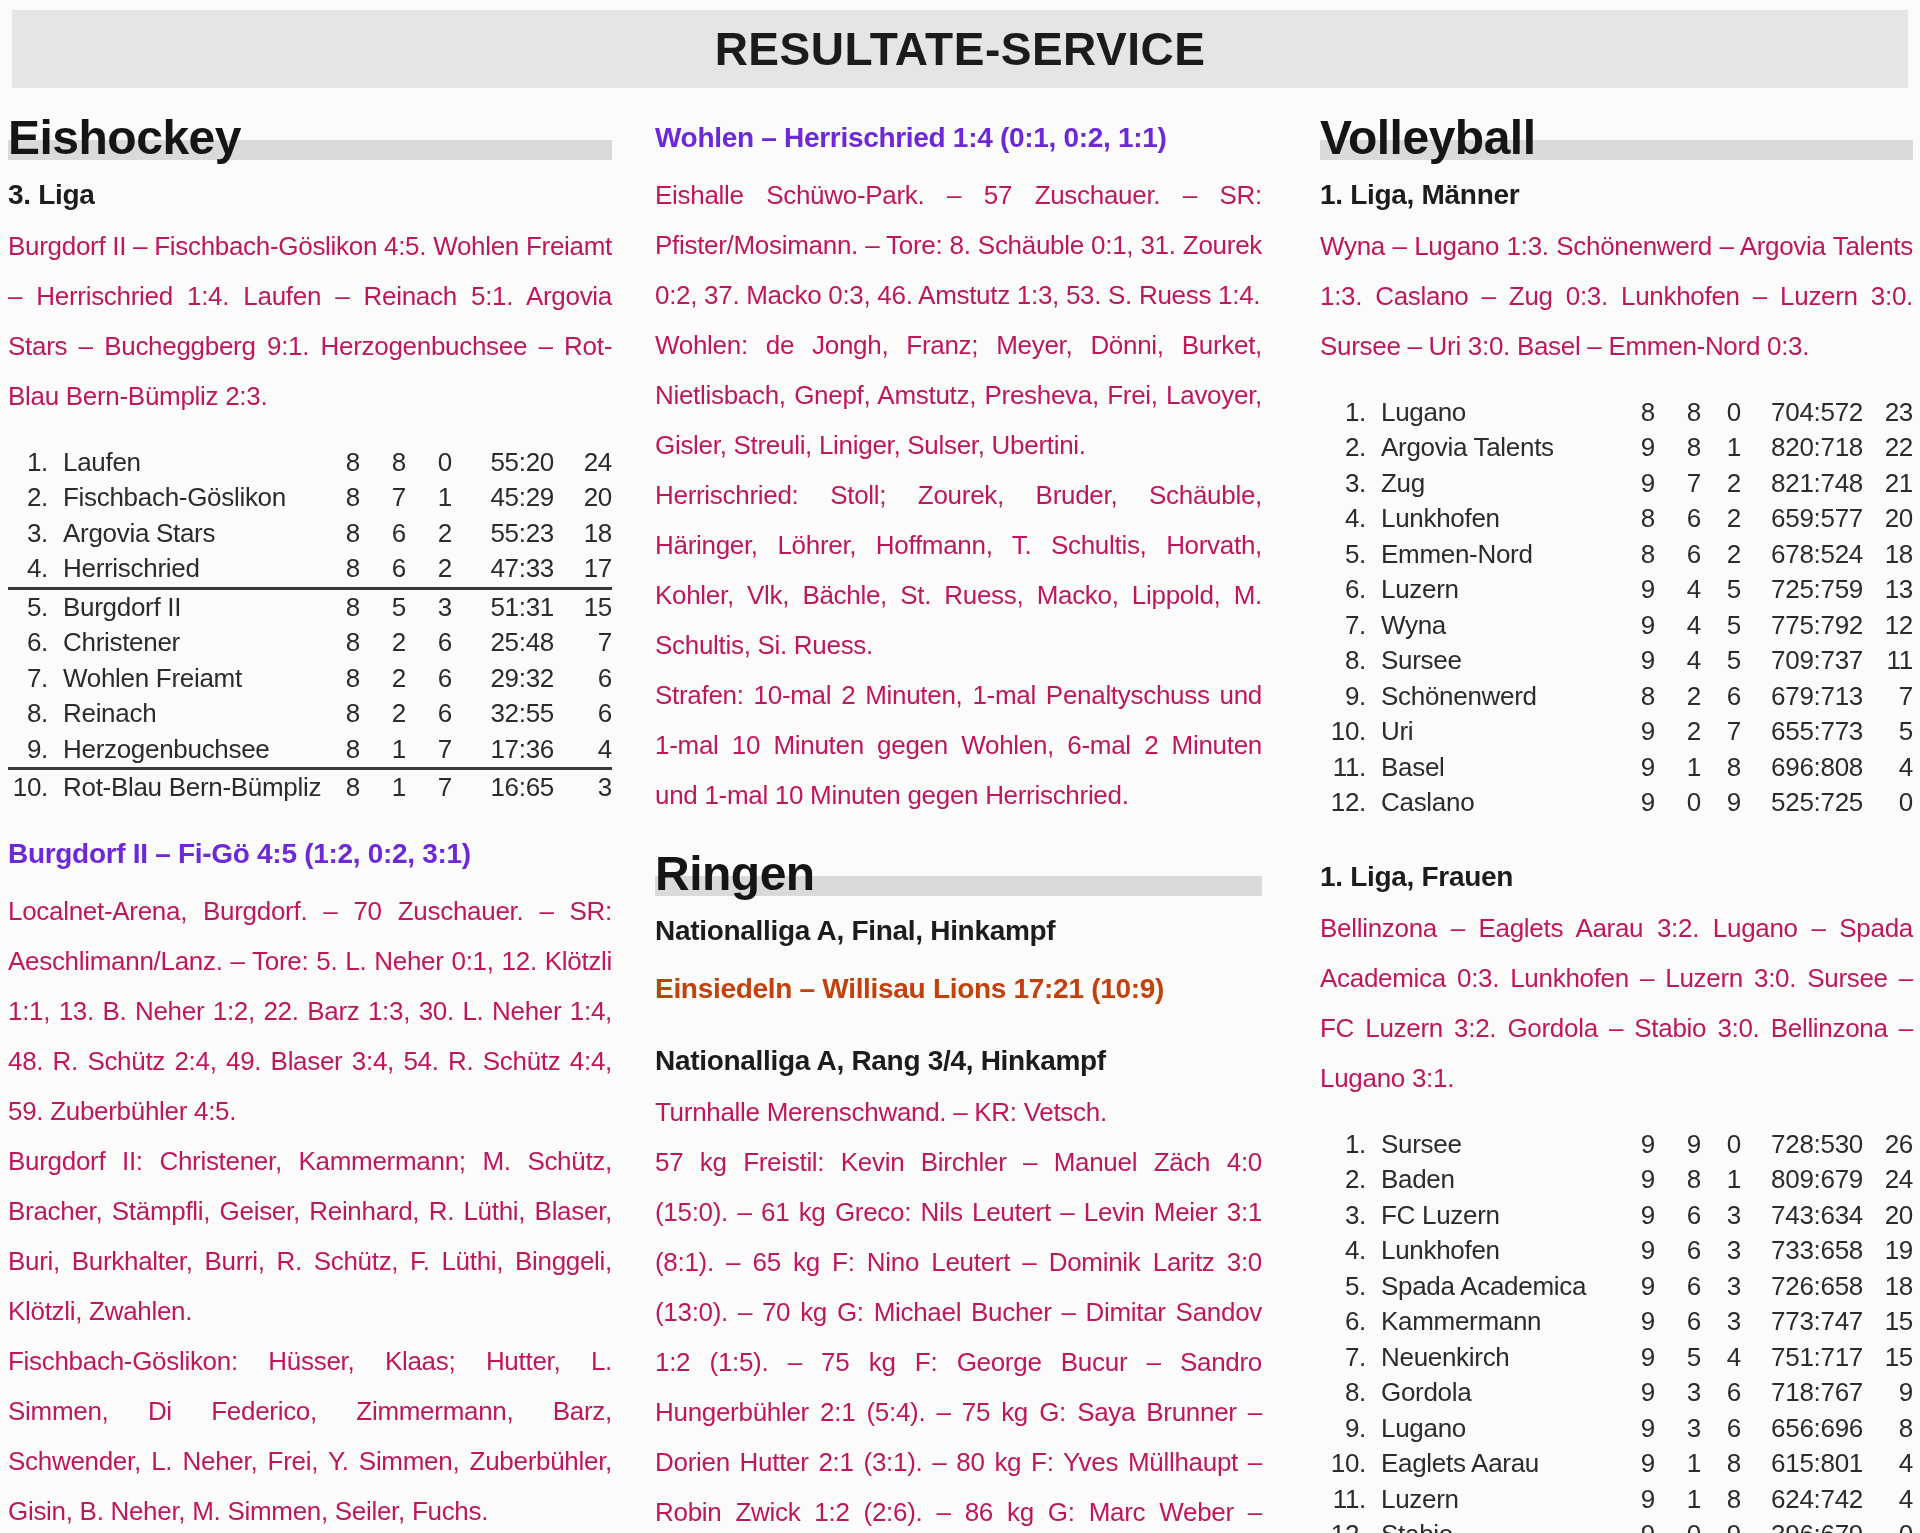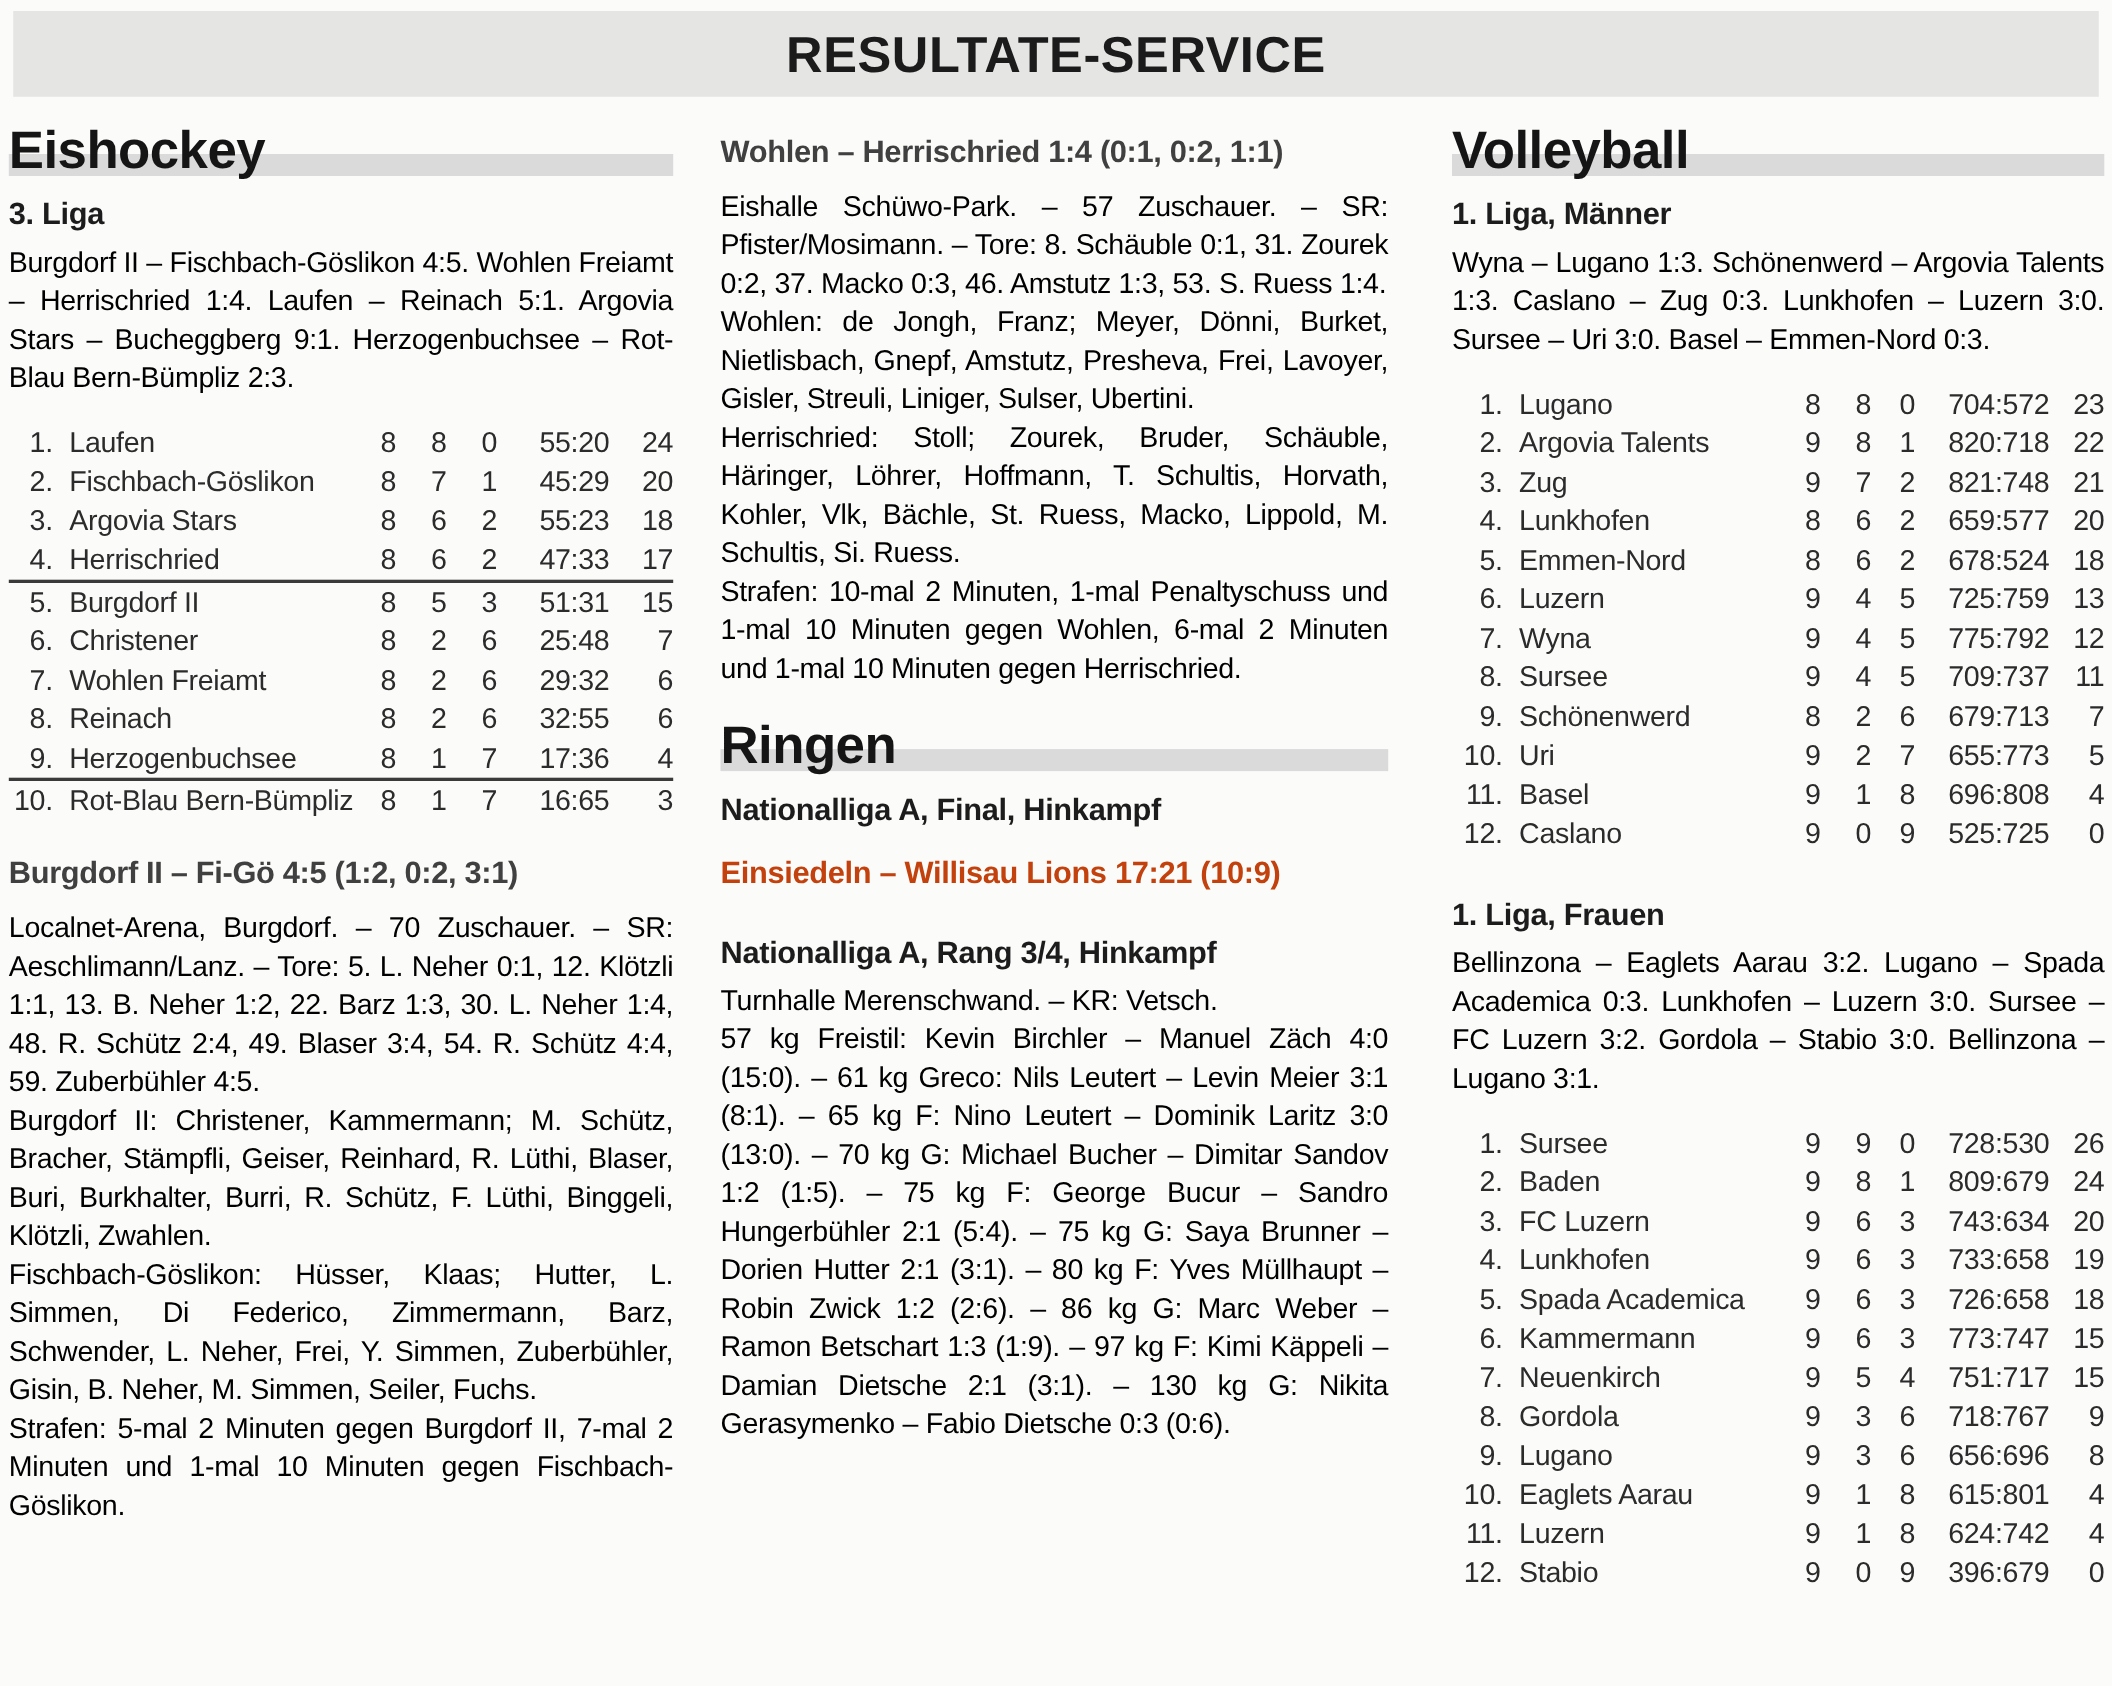--- a/index.html
+++ b/index.html
@@ -35,28 +35,28 @@
   }
   .section-head .bar{
     position:absolute;left:0;right:0;bottom:3px;height:20px;background:#dadada;
   }
   .section-head .txt{position:relative;}
 
   .subhead{
     font-size:28px;font-weight:bold;color:#1c1c1c;margin:16px 0 10px 0;letter-spacing:-0.3px;
   }
   .match-head{
-    font-size:28px;font-weight:bold;color:#404040;margin:32px 0 16px 0;letter-spacing:-0.3px;
+    font-size:28px;font-weight:bold;color:#6d28d9;margin:32px 0 16px 0;letter-spacing:-0.3px;
   }
   .match-head.first{margin-top:8px;}
   .result-line{
     font-size:28px;font-weight:bold;color:#c2410c;margin:26px 0 26px 0;letter-spacing:-0.3px;
   }
   p.body{
-    margin:0;font-size:26px;line-height:35px;letter-spacing:-0.3px;color:#000000;
+    margin:0;font-size:26px;line-height:50px;letter-spacing:-0.3px;color:#be185d;
   }
   .just{text-align:justify;}
   .paras p{margin:0;}
   .mt{margin-top:14px;}
 
   
   .stable{margin:24px 0 0 0;font-size:26px;color:#2b2b2b;letter-spacing:-0.3px;}
   .trow{display:flex;line-height:35.5px;white-space:nowrap;}
   .trow.rule-after{border-bottom:3px solid #3a3a3a;}
   .tc{overflow:hidden;}

